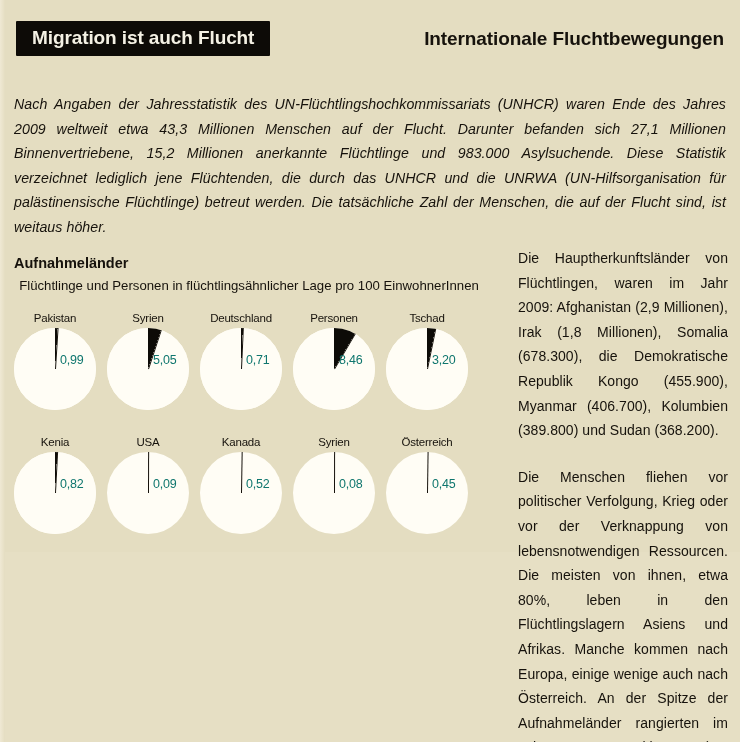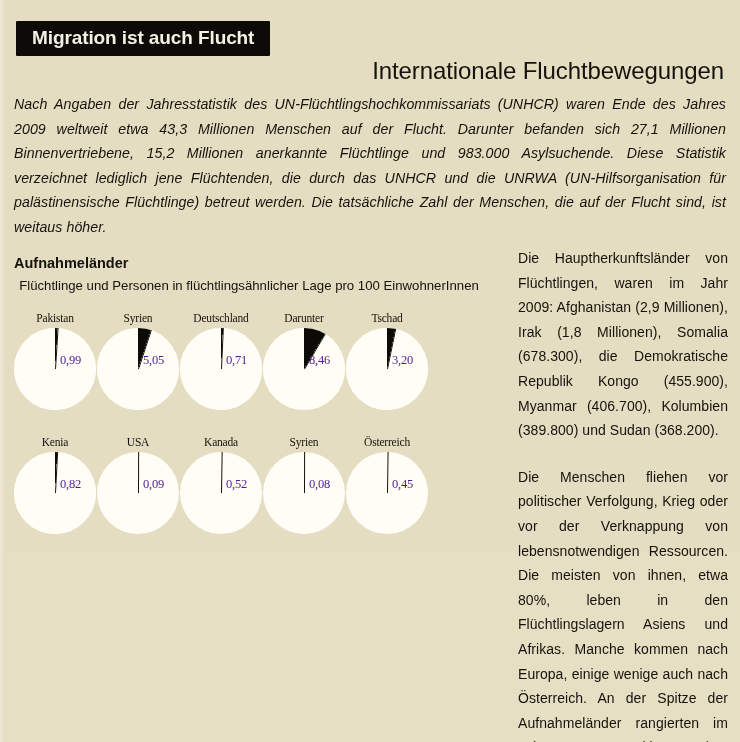--- a/index.html
+++ b/index.html
@@ -48,26 +48,25 @@
     font-size: 19px;
     font-weight: bold;
     letter-spacing: -0.1px;
     line-height: 1;
     white-space: nowrap;
     font-family: "Liberation Sans", sans-serif;
   }
   .header-right {
     position: absolute;
     right: 16px; top: 28px;
-    font-size: 24px;
-    font-weight: normal;
+    font-size: 19px;
+    font-weight: bold;
     color: #16120c;
     letter-spacing: -0.1px;
     white-space: nowrap;
-    margin-top: 29px;
   }
 
   
   .intro {
     position: absolute;
     left: 14px; top: 92px;
     width: 712px;
     font-size: 14.2px;
     line-height: 24.5px;
     text-align: justify;
@@ -92,23 +91,22 @@
   .chart-sub {
     font-size: 13.2px;
     color: #16120c;
     margin: 0 0 16px 0;
     line-height: 1.2;
     text-align: center;
   }
 
   .pie-row {
     display: flex;
-    gap: 1px;
+    gap: 11px;
     margin-bottom: 24px;
-    font-family: Liberation Serif, serif;
   }
   .pie-cell {
     width: 82px;
     position: relative;
   }
   .pie-label {
     text-align: center;
     font-size: 11.5px;
     color: #16120c;
     height: 16px;
@@ -140,21 +138,21 @@
     width: 1px;
     height: 41px;
     background: #16120c;
     transform-origin: 50% 100%;
   }
   .pie-value {
     position: absolute;
     left: 46px;
     top: 25px;
     font-size: 12.5px;
-    color: #4c1d95;
+    color: #0f766e;
     white-space: nowrap;
     letter-spacing: -0.2px;
   }
 
   
   .side-col {
     position: absolute;
     left: 506px; top: 246px;
     width: 222px;
   }
@@ -213,21 +211,21 @@
           <div class="pie-cell">
             <div class="pie-label">Deutschland</div>
             <div class="pie-wrap">
               <div class="pie-disc"></div>
               <div class="pie-slice" style="background: conic-gradient(rgb(13, 11, 7) 0deg, rgb(13, 11, 7) 2.556deg, rgb(255, 253, 245) 2.556deg, rgb(255, 253, 245) 360deg);"></div>
               <div class="pie-needle" style="transform: rotate(2.556deg);"></div>
               <div class="pie-value">0,71</div>
             </div>
           </div>
           <div class="pie-cell">
-            <div class="pie-label">Darunter</div>
+            <div class="pie-label">Personen</div>
             <div class="pie-wrap">
               <div class="pie-disc"></div>
               <div class="pie-slice" style="background: conic-gradient(rgb(13, 11, 7) 0deg, rgb(13, 11, 7) 30.456deg, rgb(255, 253, 245) 30.456deg, rgb(255, 253, 245) 360deg);"></div>
               <div class="pie-needle" style="transform: rotate(30.456deg);"></div>
               <div class="pie-value">8,46</div>
             </div>
           </div>
           <div class="pie-cell">
             <div class="pie-label">Tschad</div>
             <div class="pie-wrap">

